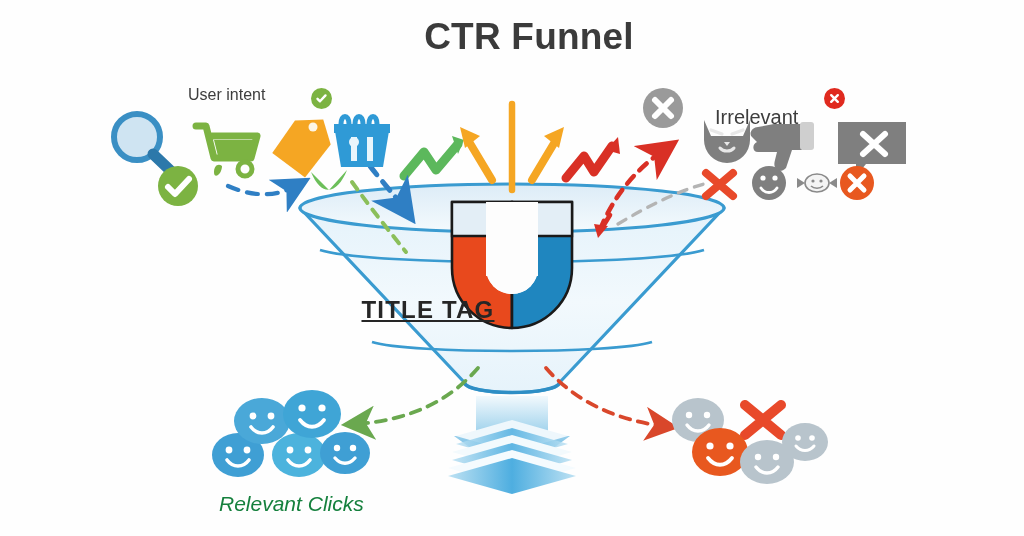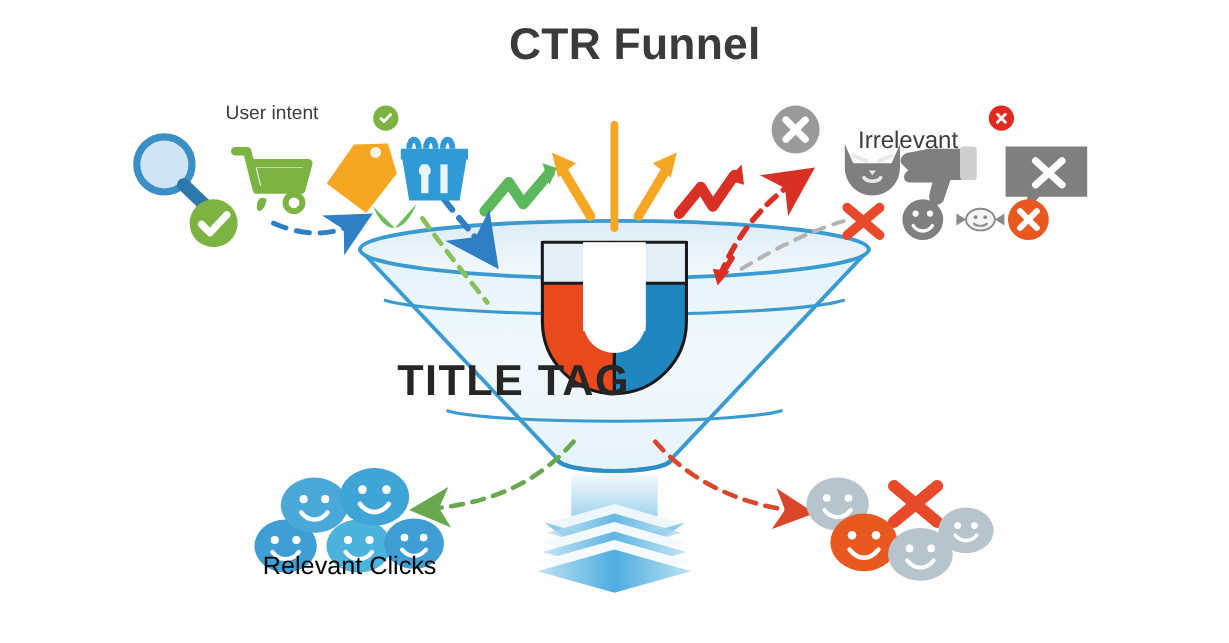--- a/index.html
+++ b/index.html
@@ -47,40 +47,42 @@
     font-size: 16px;
   }
   .lbl-irr {
     left: 715px;
     top: 86px;
     font-size: 20px;
     margin-top: 20px;
   }
   .lbl-rel-clicks {
     left: 219px;
-    top: 460px;
+    top: 492px;
     font-size: 21px;
-    color: #000000;
+    color: #15803d;
+    font-style: italic;
   }
   .lbl-irr-clicks {
     left: 658px;
     top: 484px;
     font-size: 21px;
     color: #414141;
   }
   .lbl-titletag {
     position: absolute;
     left: 0;
     top: 296px;
     width: 856px;
     text-align: center;
-    font-size: 36px;
+    font-size: 24px;
     font-weight: 700;
     color: #262626;
     letter-spacing: 1.2px;
+    text-decoration: underline;
   }
   .badge {
     position: absolute;
     width: 21px;
     height: 21px;
     border-radius: 50%;
     display: flex;
     align-items: center;
     justify-content: center;
   }

